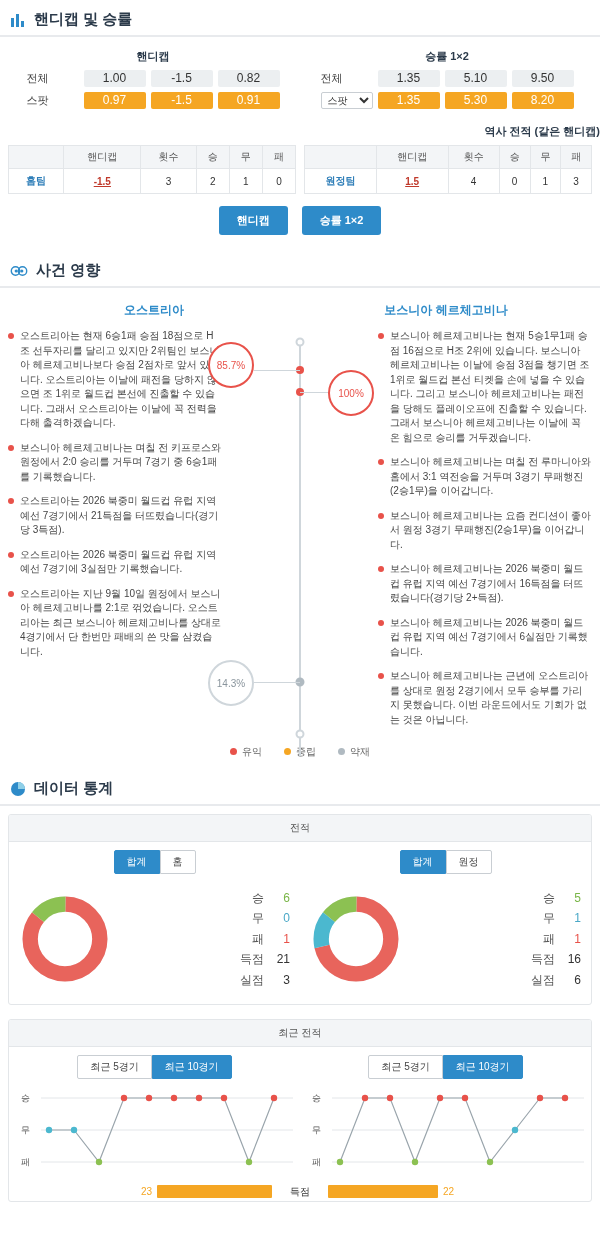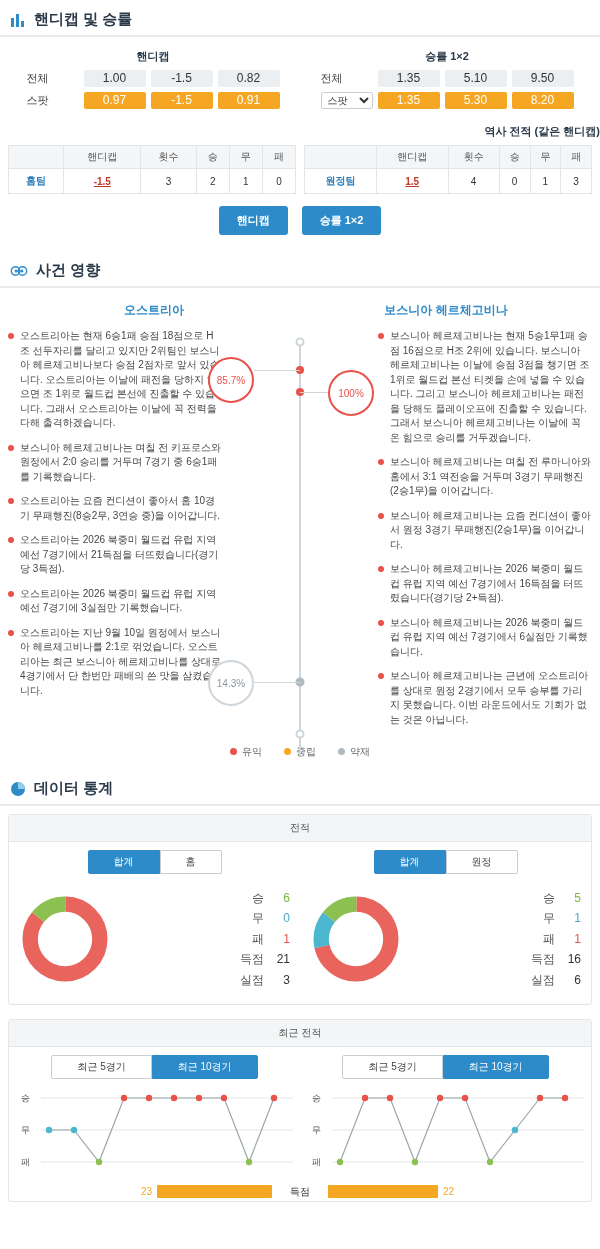--- a/index.html
+++ b/index.html
@@ -77,21 +77,21 @@
   .circ.red { border: 2px solid #e8524a; color: #e8524a; }
   .circ.grey { border: 2px solid #cfd6db; color: #8a959d; }
   .conn { position: absolute; height: 1px; background: #cfd6db; }
 
   .legend { display: flex; justify-content: center; gap: 22px; margin-top: 8px; font-size: 10px; color: #666; }
   .legend span.d { display: inline-block; width: 7px; height: 7px; border-radius: 50%; margin-right: 5px; }
 
   
   .panel { margin: 8px 8px 14px 8px; border: 1px solid #e3e6e9; border-radius: 3px; overflow: hidden; background: #fff; }
   .panel-head { background: #f3f5f7; text-align: center; font-size: 10px; color: #555; padding: 6px 0; border-bottom: 1px solid #e3e6e9;}
-  .tab { font-size: 10px; padding: 4px 25px; border: 1px solid #c9ced3; background: #fff; color: #444; }
+  .tab { font-size: 10px; padding: 4px 12px; border: 1px solid #c9ced3; background: #fff; color: #444; }
   .tab.active { background: #2e8bc9; color: #fff; border-color: #2e8bc9; }
   .tab:first-child { border-radius: 2px 0 0 2px; }
   .tab:last-child { border-radius: 0 2px 2px 0; }
   .stat-half { width: 50%; padding: 8px 10px 14px 10px; }
   .stat-row { display: flex; }
   .tabs-l { display: flex; justify-content: center; }
   .donut-row { display: flex; align-items: center; justify-content: space-between; margin-top: 14px; }
   .kv { font-size: 12px; line-height: 1.7; }
   .kv .k { display: inline-block; width: 30px; text-align: right; color: #555; }
   .kv .v { display: inline-block; width: 26px; text-align: right; }
@@ -229,38 +229,34 @@
     <div class="tl-node" style="top:8px;"></div>
     <div class="tl-tick" style="top:36px;"></div>
     <div class="tl-tick" style="top:58px;"></div>
     <div class="tl-node filled" style="top:348px;"></div>
     <div class="tl-node" style="top:400px;"></div>
 
     <div class="conn" style="left:34px; top:36px; width:46px;"></div>
     <div class="conn" style="left:80px; top:58px; width:30px;"></div>
     <div class="conn" style="left:34px; top:348px; width:46px;"></div>
 
-    <div class="circ red" style="left:-12px; top:23px;">85.7%</div>
+    <div class="circ red" style="left:-12px; top:8px;">85.7%</div>
     <div class="circ red" style="left:108px; top:36px;">100%</div>
     <div class="circ grey" style="left:-12px; top:326px;">14.3%</div>
   </div>
 
   <div class="ev-cols">
     <div class="ev-col left">
       <div class="bullet">
           <span class="dot red"></span>
           <span>오스트리아는 현재 6승1패 승점 18점으로 H조 선두자리를 달리고 있지만 2위팀인 보스니아 헤르체고비나보다 승점 2점차로 앞서 있습니다. 오스트리아는 이날에 패전을 당하지 않으면 조 1위로 월드컵 본선에 진출할 수 있습니다. 그래서 오스트리아는 이날에 꼭 전력을 다해 출격하겠습니다.</span>
         </div>
       <div class="bullet">
           <span class="dot red"></span>
           <span>보스니아 헤르체고비나는 며칠 전 키프로스와 원정에서 2:0 승리를 거두며 7경기 중 6승1패를 기록했습니다.</span>
-        </div>
-      <div class="bullet">
-          <span class="dot red"></span>
-          <span>오스트리아는 요즘 컨디션이 좋아서 홈 10경기 무패행진(8승2무, 3연승 중)을 이어갑니다.</span>
         </div>
       <div class="bullet">
           <span class="dot red"></span>
           <span>오스트리아는 2026 북중미 월드컵 유럽 지역 예선 7경기에서 21득점을 터뜨렸습니다(경기당 3득점).</span>
         </div>
       <div class="bullet">
           <span class="dot red"></span>
           <span>오스트리아는 2026 북중미 월드컵 유럽 지역 예선 7경기에 3실점만 기록했습니다.</span>
         </div>
       <div class="bullet">

